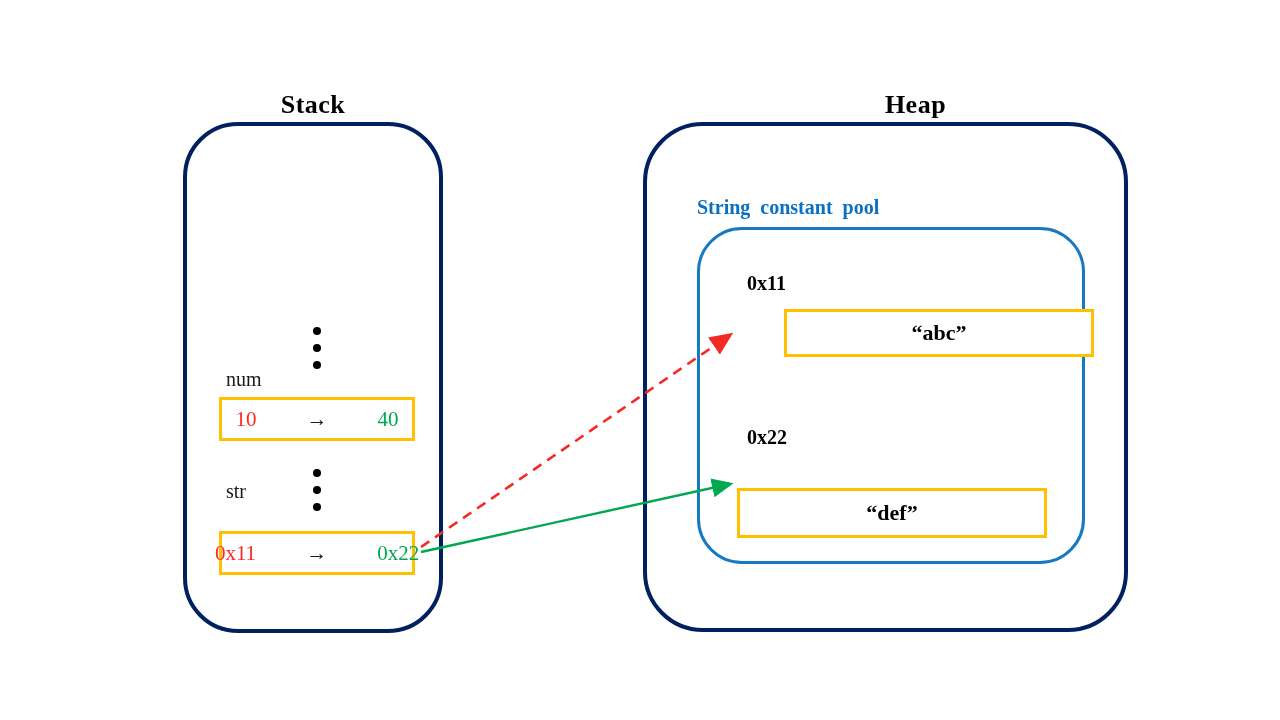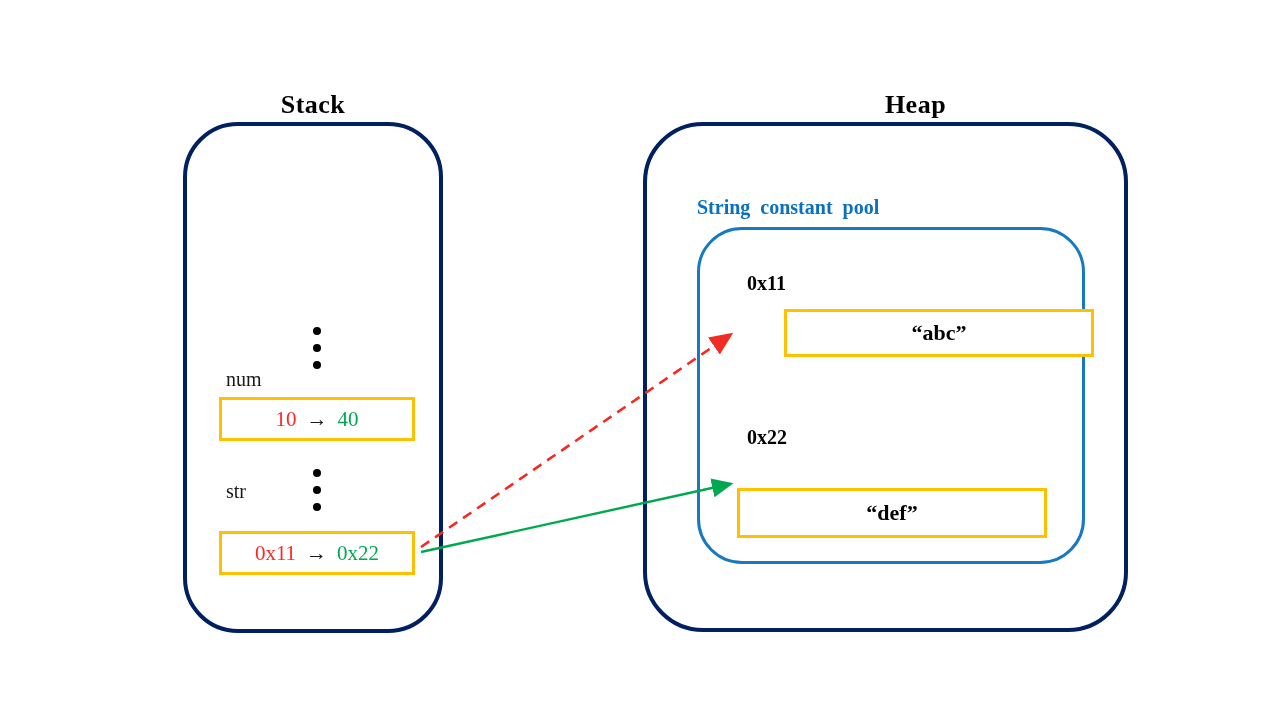--- a/index.html
+++ b/index.html
@@ -61,20 +61,21 @@
     font-size: 20px; color: #1a1a1a; font-weight: 400;
   }
   #num-label { left: 226px; top: 368px; }
   #str-label { left: 226px; top: 480px; }
 
   .value-box {
     border: 3px solid var(--cell-border, #ffc000);
     display: flex; align-items: center; justify-content: center;
     font-size: 21px;
     background: #fff;
+    gap: 40px;
   }
   #num-box { left: 219px; top: 397px; width: 190px; height: 38px; }
   #str-box { left: 219px; top: 531px; width: 190px; height: 38px; }
 
   .old-val { color: var(--old-value, #ff2626); margin-right: 10px; }
   .arrow-glyph { color: #1a1a1a; margin-right: 10px; }
   .new-val { color: var(--new-value, #00a850); }
 
   
   .entry-address {

